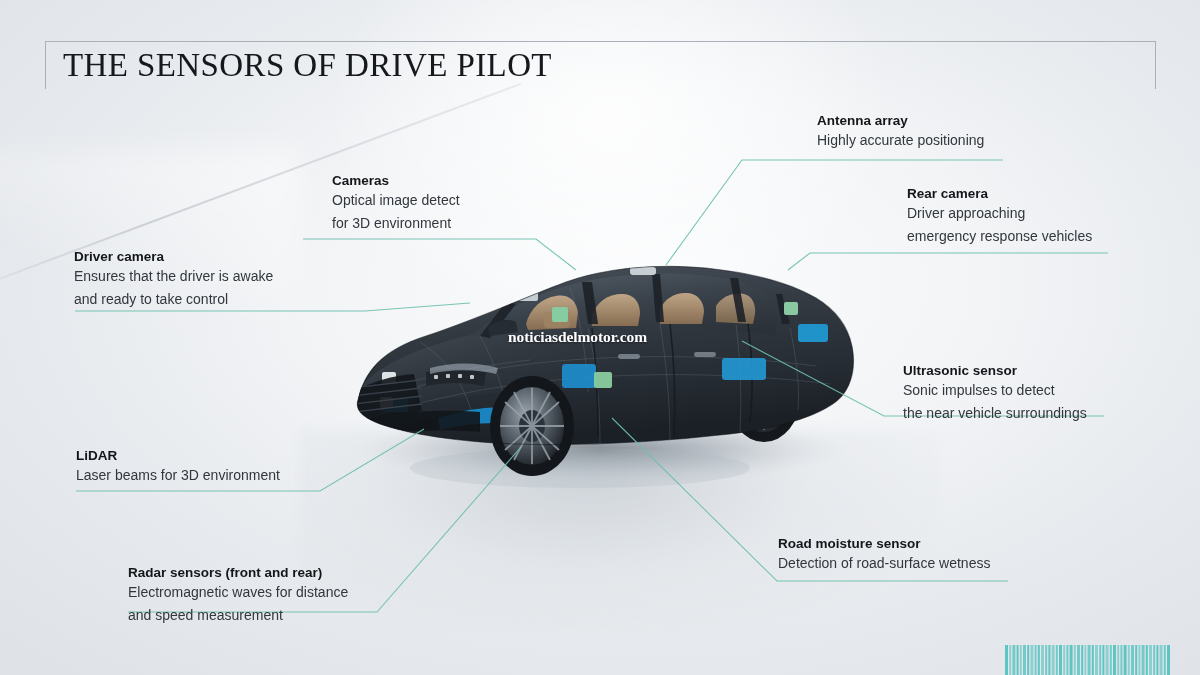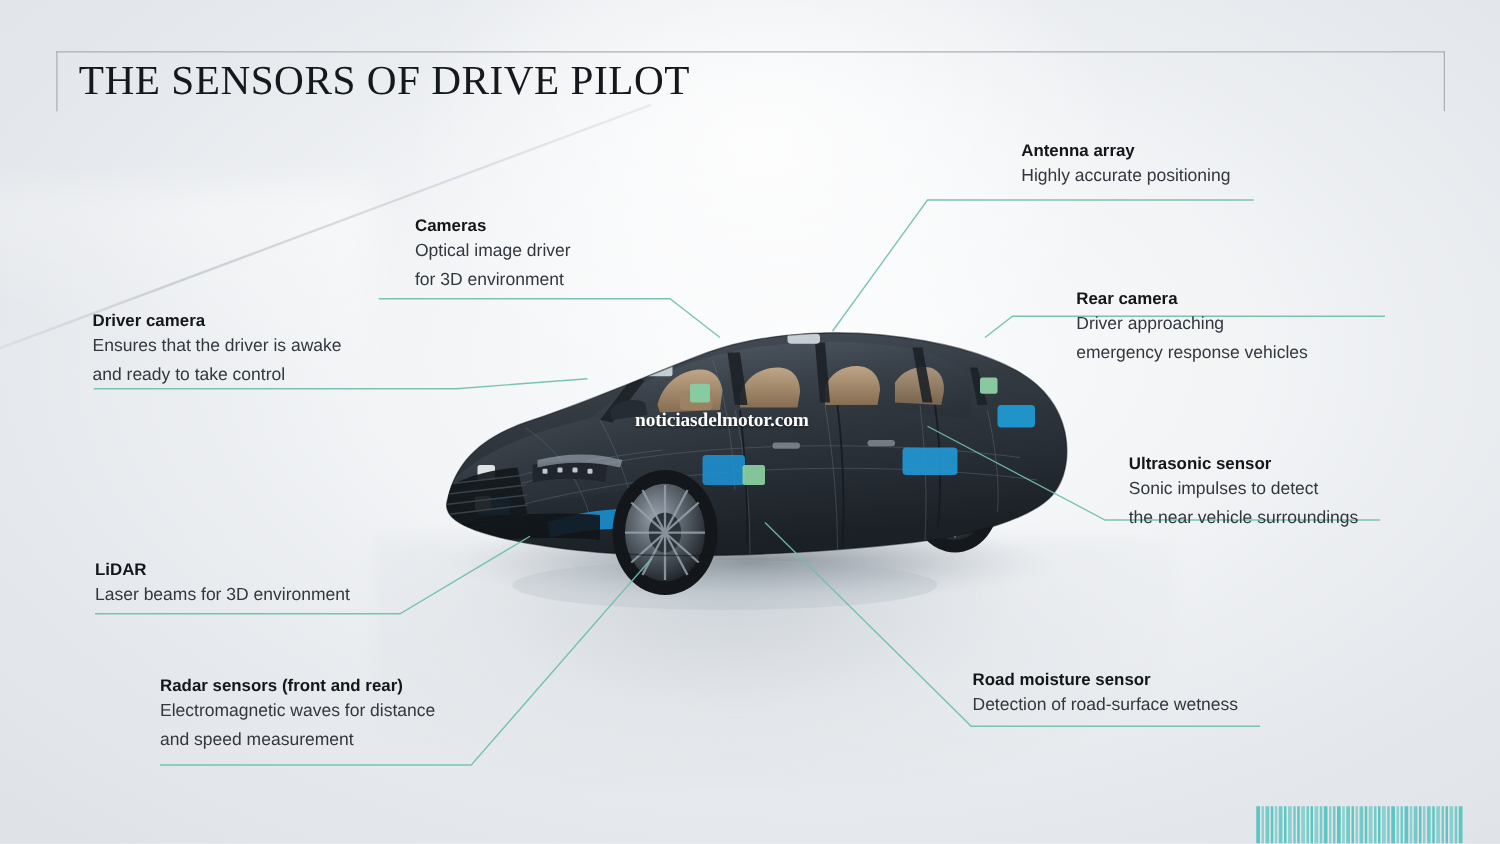--- a/index.html
+++ b/index.html
@@ -88,27 +88,27 @@
     font-size:13.5px; font-weight:bold; color:#14171a;
     line-height:17px; white-space:nowrap;
     font-stretch:condensed;
   }
   .callout .body {
     font-size:14px; color:#32373d; line-height:22.5px;
     white-space:nowrap;
   }
 
   #cal-antenna   { left:817px; top:112px; }
-  #cal-rearcam   { left:861px; top:185px;margin-top:45px; }
+  #cal-rearcam   { left:907px; top:185px; }
   #cal-ultra     { left:903px; top:348px;margin-top:14px; }
   #cal-roadmoist { left:778px; top:535px; }
   #cal-cameras   { left:320px; top:172px;margin-left:12px; }
   #cal-drivercam { left:74px;  top:248px; }
   #cal-lidar     { left:76px;  top:447px; }
-  #cal-radar     { left:128px; top:540px; }
+  #cal-radar     { left:128px; top:564px; }
 
   
   #barcode { position:absolute; right:0px; bottom:0px; width:200px; height:34px; }
   #barcode svg { display:block; }
 </style>
 </head>
 <body>
 
 <div id="stage">
 
@@ -345,21 +345,21 @@
     <div class="body">the near vehicle surroundings</div>
   </div>
 
   <div class="callout" id="cal-roadmoist">
     <div class="ttl">Road moisture sensor</div>
     <div class="body">Detection of road-surface wetness</div>
   </div>
 
   <div class="callout" id="cal-cameras">
     <div class="ttl">Cameras</div>
-    <div class="body">Optical image driver</div>
+    <div class="body">Optical image detect</div>
     <div class="body">for 3D environment</div>
   </div>
 
   <div class="callout" id="cal-drivercam">
     <div class="ttl">Driver camera</div>
     <div class="body">Ensures that the driver is awake</div>
     <div class="body">and ready to take control</div>
   </div>
 
   <div class="callout" id="cal-lidar">

